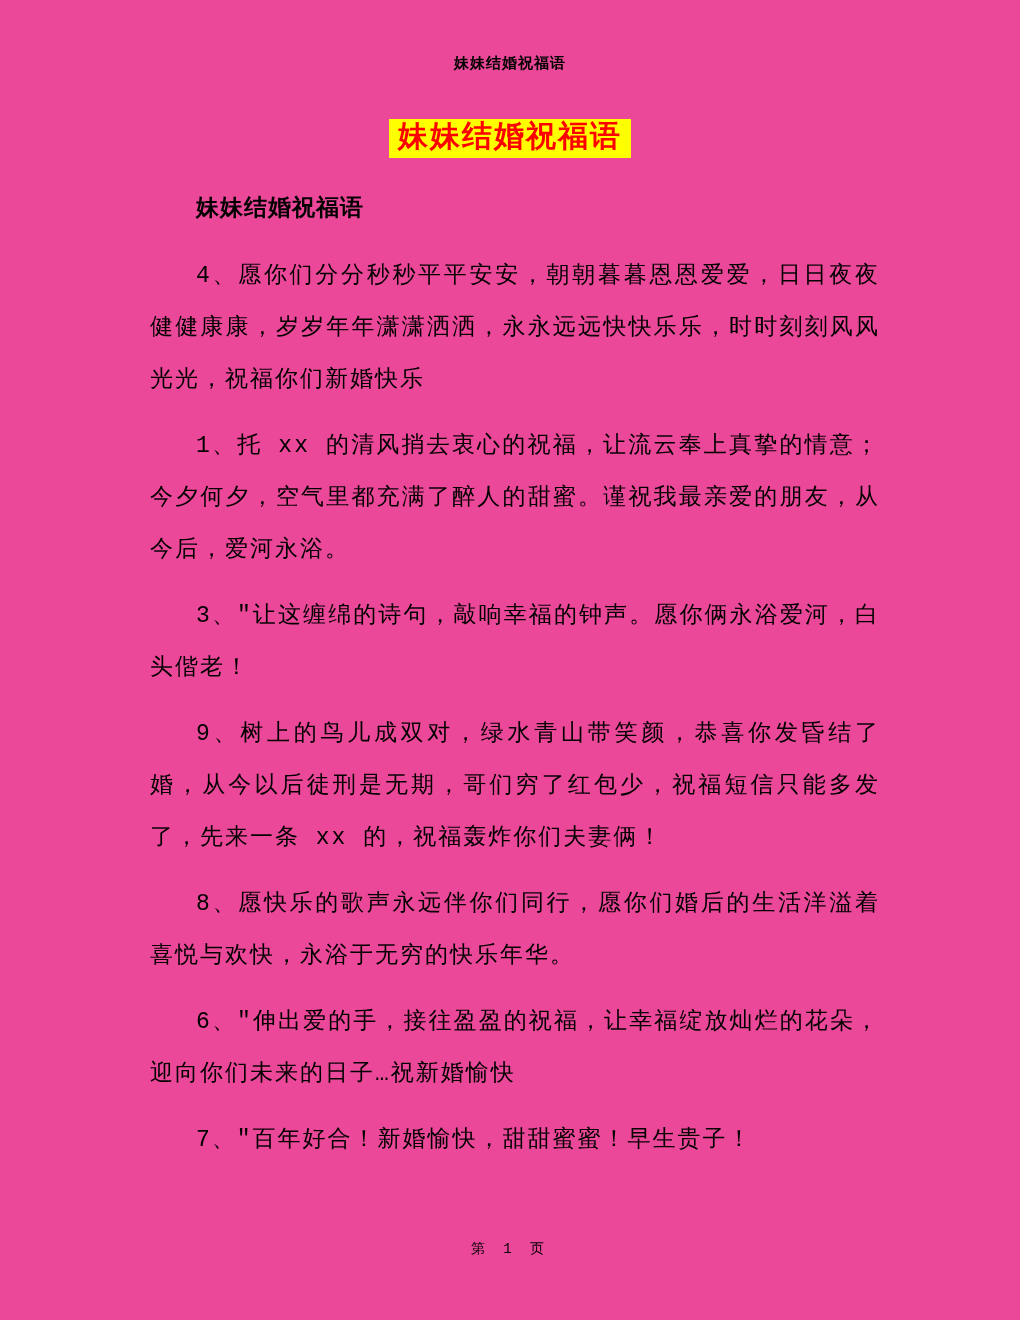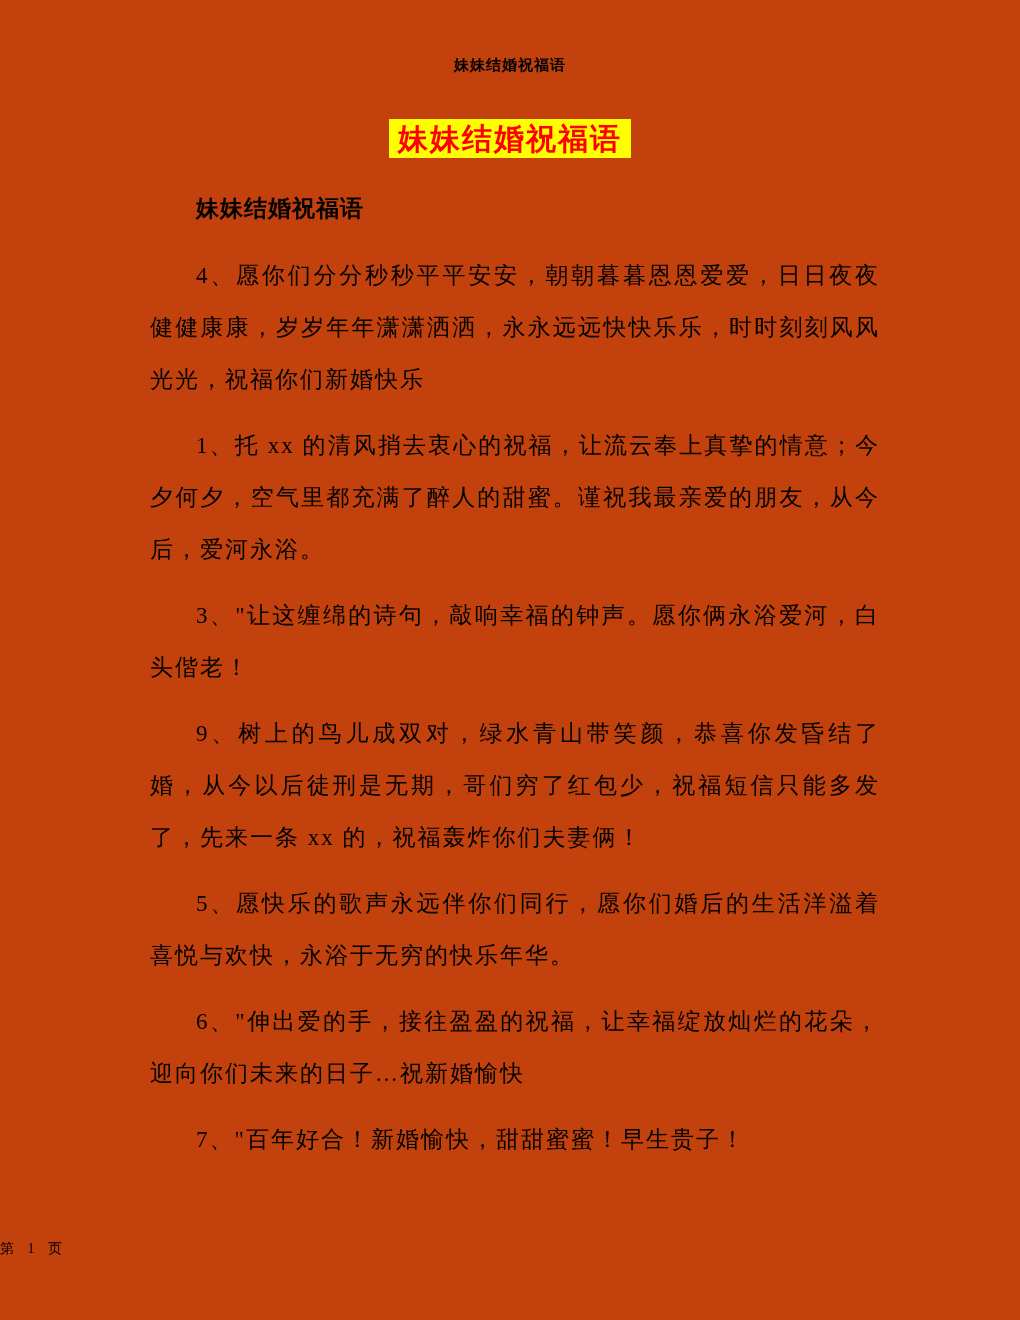--- a/index.html
+++ b/index.html
@@ -5,22 +5,22 @@
   html, body {
     margin: 0;
     padding: 0;
     background: #ffffff;
   }
   .page {
     position: relative;
     width: 1020px;
     height: 1320px;
     margin: 0 auto;
-    background: #c2410c;
-    font-family: Liberation Serif, serif;
+    background: #ec4899;
+    font-family: Liberation Mono, monospace;
     color: #000000;
     overflow: hidden;
   }
   .running-header {
     padding-top: 55px;
     text-align: center;
     font-size: 15px;
     line-height: 20px;
     font-weight: bold;
     letter-spacing: 1px;
@@ -62,21 +62,21 @@
     word-break: break-all;
   }
   .content p.body-para.first {
     margin-top: 26px;
   }
   .page-footer {
     position: absolute;
     top: 1240px;
     left: 0;
     right: 0;
-    text-align: left;
+    text-align: center;
     font-size: 14px;
     line-height: 18px;
     letter-spacing: 5px;
   }
 </style>
 </head>
 <body>
 
 <div class="page">
 
@@ -91,21 +91,21 @@
     <div class="subtitle">妹妹结婚祝福语</div>
 
     <p class="body-para first">4、愿你们分分秒秒平平安安，朝朝暮暮恩恩爱爱，日日夜夜健健康康，岁岁年年潇潇洒洒，永永远远快快乐乐，时时刻刻风风光光，祝福你们新婚快乐</p>
 
     <p class="body-para">1、托 xx 的清风捎去衷心的祝福，让流云奉上真挚的情意；今夕何夕，空气里都充满了醉人的甜蜜。谨祝我最亲爱的朋友，从今后，爱河永浴。</p>
 
     <p class="body-para">3、"让这缠绵的诗句，敲响幸福的钟声。愿你俩永浴爱河，白头偕老！</p>
 
     <p class="body-para">9、树上的鸟儿成双对，绿水青山带笑颜，恭喜你发昏结了婚，从今以后徒刑是无期，哥们穷了红包少，祝福短信只能多发了，先来一条 xx 的，祝福轰炸你们夫妻俩！</p>
 
-    <p class="body-para">5、愿快乐的歌声永远伴你们同行，愿你们婚后的生活洋溢着喜悦与欢快，永浴于无穷的快乐年华。</p>
+    <p class="body-para">8、愿快乐的歌声永远伴你们同行，愿你们婚后的生活洋溢着喜悦与欢快，永浴于无穷的快乐年华。</p>
 
     <p class="body-para">6、"伸出爱的手，接往盈盈的祝福，让幸福绽放灿烂的花朵，迎向你们未来的日子…祝新婚愉快</p>
 
     <p class="body-para">7、"百年好合！新婚愉快，甜甜蜜蜜！早生贵子！</p>
 
   </div>
 
   <div class="page-footer">第 1 页</div>
 
 </div>

